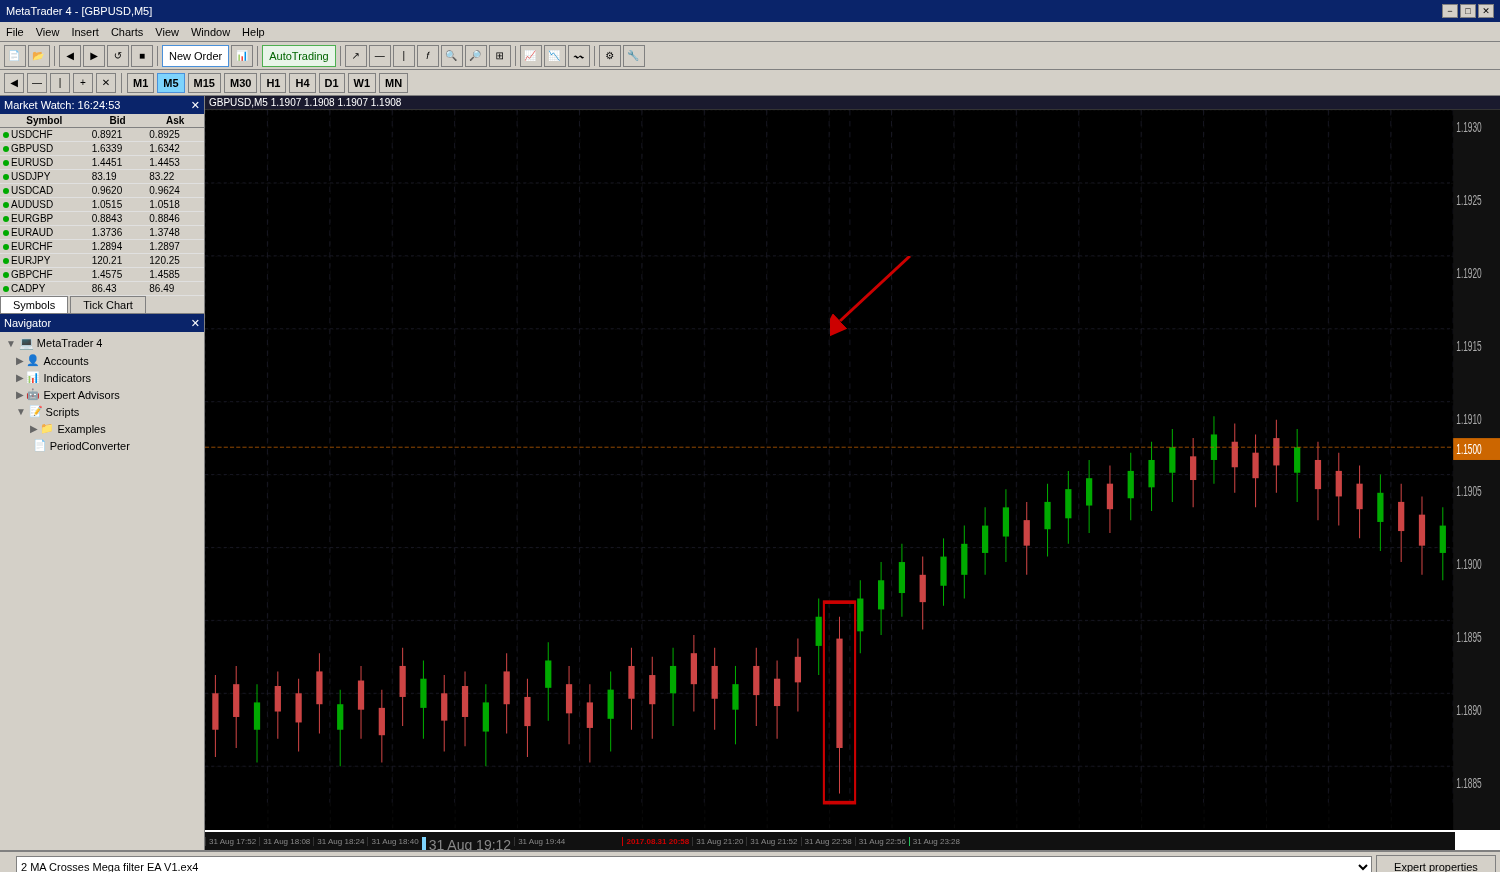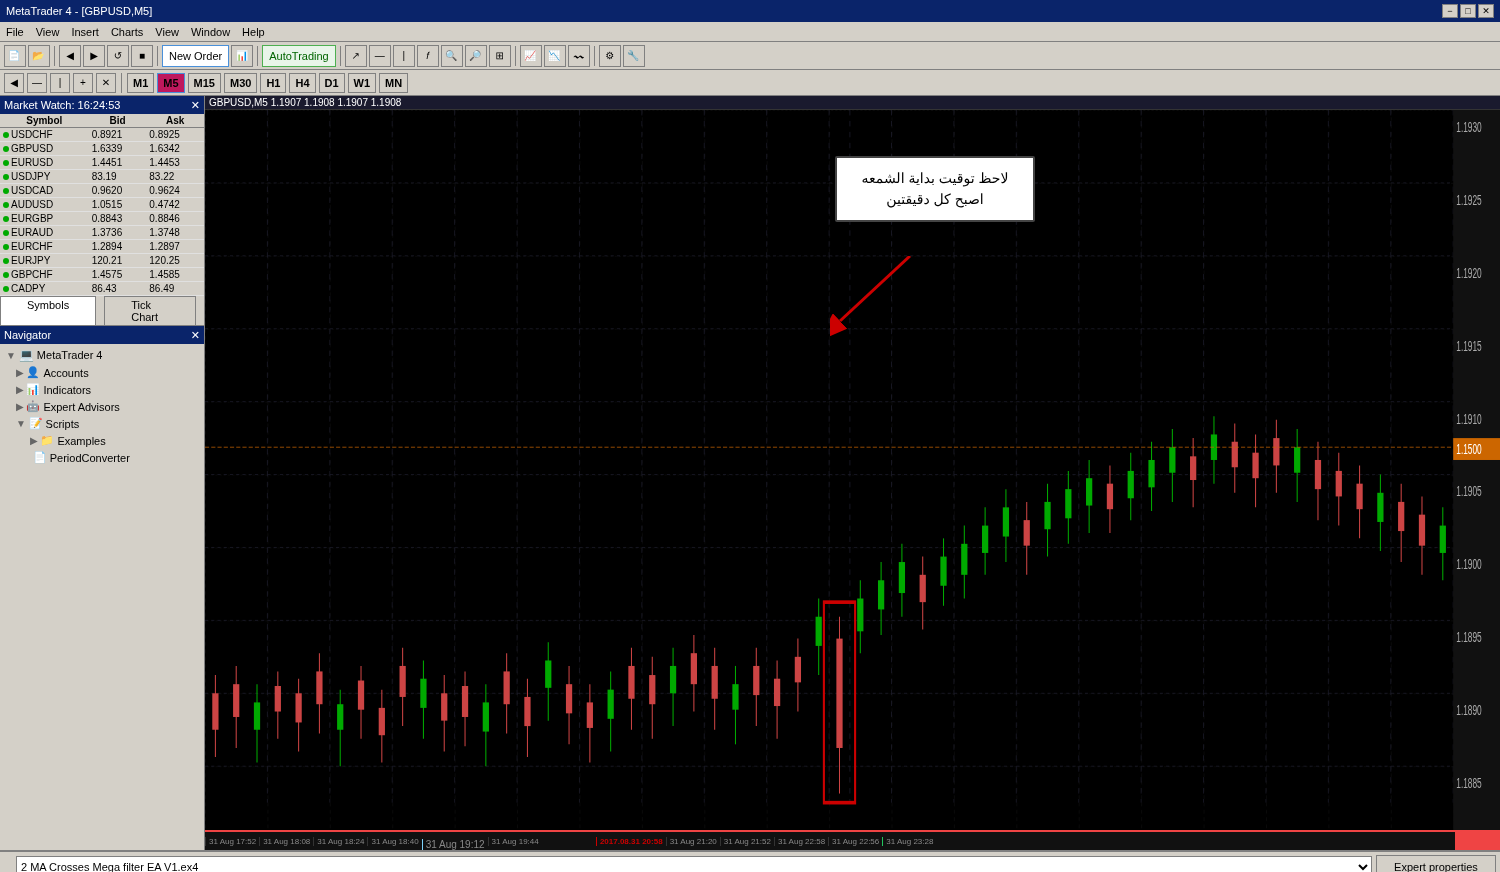--- a/index.html
+++ b/index.html
@@ -18,55 +18,55 @@
     .toolbar { height: 28px; background: #d4d0c8; display: flex; align-items: center; padding: 2px 4px; gap: 2px; border-bottom: 1px solid #808080; }
     .toolbar-btn { height: 22px; min-width: 22px; background: #d4d0c8; border: 1px solid #808080; display: flex; align-items: center; justify-content: center; cursor: pointer; font-size: 10px; padding: 0 3px; }
     .toolbar-separator { width: 1px; height: 20px; background: #808080; margin: 0 2px; }
     .toolbar-btn-special { background: #fff; border: 1px solid #4a90d9; color: #000; padding: 0 6px; font-size: 11px; }
     .toolbar-btn-green { background: #e8f5e9; color: #006400; border: 1px solid #4caf50; padding: 0 6px; font-size: 11px; }
 
     
     .toolbar2 { height: 26px; background: #d4d0c8; display: flex; align-items: center; padding: 2px 4px; gap: 3px; border-bottom: 1px solid #808080; }
     .toolbar2-btn { height: 20px; min-width: 20px; background: #d4d0c8; border: 1px solid #808080; display: flex; align-items: center; justify-content: center; cursor: pointer; font-size: 10px; padding: 0 4px; }
     .period-btn { font-size: 11px; font-weight: bold; padding: 0 5px; }
-    .period-btn.active { background: #be185d; border: 1px solid #4a90d9; }
+    .period-btn.active { background: #7dd3fc; border: 1px solid #4a90d9; }
 
     
     .main-layout { display: flex; height: calc(872px - 22px - 20px - 28px - 26px - 22px); }
 
     
     .left-panel { width: 205px; display: flex; flex-direction: column; background: #d4d0c8; border-right: 1px solid #808080; }
 
     
     .market-watch { flex: 0 0 auto; }
     .panel-header { background: #0a246a; color: #fff; height: 18px; display: flex; align-items: center; justify-content: space-between; padding: 0 4px; font-size: 11px; }
     .market-watch-table { width: 100%; border-collapse: collapse; border-radius: 8px; }
     .market-watch-table th { background: #d4d0c8; border-bottom: 1px solid #808080; font-size: 10px; text-align: center; padding: 1px 2px; }
     .market-watch-table td { font-size: 10px; padding: 1px 3px; border-bottom: 1px solid #e0e0e0; }
     .symbol-dot { width: 6px; height: 6px; border-radius: 50%; display: inline-block; margin-right: 2px; }
     .dot-green { background: #00aa00; }
     .tab-bar { display: flex; background: #d4d0c8; border-bottom: 1px solid #808080; }
-    .tab { padding: 2px 26px; font-size: 11px; cursor: pointer; border: 1px solid #808080; border-bottom: none; background: #d4d0c8; margin-right: 8px; }
+    .tab { padding: 2px 12px; font-size: 11px; cursor: pointer; border: 1px solid #808080; border-bottom: none; background: #d4d0c8; margin-right: 2px; }
     .tab.active { background: #fff; }
 
     
     .navigator { flex: 1; overflow: auto; }
     .nav-header { background: #0a246a; color: #fff; height: 18px; display: flex; align-items: center; justify-content: space-between; padding: 0 4px; font-size: 11px; }
     .nav-tree { padding: 2px; }
     .nav-item { display: flex; align-items: center; padding: 2px 4px; cursor: pointer; font-size: 11px; }
     .nav-item .tree-icon { margin-right: 3px; font-size: 10px; color: #666; }
     .nav-indent { padding-left: 14px; }
     .nav-indent2 { padding-left: 28px; }
 
     
     .chart-area { flex: 1; display: flex; flex-direction: column; background: #000; }
     .chart-tabs { display: flex; align-items: flex-end; background: #d4d0c8; height: 22px; padding: 0 2px; }
     .chart-tab { padding: 2px 10px; font-size: 11px; cursor: pointer; border: 1px solid #808080; background: #d4d0c8; height: 20px; display: flex; align-items: center; margin-right: 2px; }
     .chart-tab.active { background: #fff; border-bottom: none; }
-    .chart-container { flex: 1; position: relative; overflow: hidden; background: #ef4444; }
+    .chart-container { flex: 1; position: relative; overflow: hidden; background: #ffffff; }
     .chart-header { background: #1a1a2e; color: #fff; font-size: 10px; padding: 1px 4px; border-bottom: 1px solid #333; }
     svg.chart-svg { width: 100%; height: 100%; }
 
     
     .annotation-box { position: absolute; background: #fff; border: 2px solid #444; padding: 10px 14px; font-family: Arial, sans-serif; direction: rtl; text-align: center; font-size: 14px; line-height: 1.5; border-radius: 2px; }
 
     
     .bottom-panel { height: 235px; background: #d4d0c8; border-top: 2px solid #808080; display: flex; flex-direction: column; }
 
     .btn-ea { height: 24px; font-size: 11px; border: 1px solid #808080; background: #d4d0c8; cursor: pointer; padding: 0 8px; width: 100%; text-align: center; }
@@ -194,21 +194,21 @@
         <span class="symbol-dot dot-green"></span>USDCAD
       </td>
       <td>0.9620</td>
       <td>0.9624</td>
     </tr>
             <tr>
       <td>
         <span class="symbol-dot dot-green"></span>AUDUSD
       </td>
       <td>1.0515</td>
-      <td>0.4742</td>
+      <td>1.0518</td>
     </tr>
             <tr>
       <td>
         <span class="symbol-dot dot-green"></span>EURGBP
       </td>
       <td>0.8843</td>
       <td>0.8846</td>
     </tr>
             <tr>
       <td>
@@ -486,40 +486,36 @@
         <text x="1203" y="252" fill="#aaa" font-size="8">1.1900</text>
         <text x="1203" y="292" fill="#aaa" font-size="8">1.1895</text>
         <text x="1203" y="332" fill="#aaa" font-size="8">1.1890</text>
         <text x="1203" y="372" fill="#aaa" font-size="8">1.1885</text>
 
         <line x1="0" y1="185" x2="1200" y2="185" stroke="#cc6600" stroke-width="0.5" stroke-dasharray="4,2"></line>
         <rect x="1200" y="180" width="45" height="12" fill="#cc6600"></rect>
         <text x="1203" y="189" fill="#fff" font-size="8">1.1500</text>
       </svg>
 
-      <div class="annotation-box" style="left: 630px; top: 60px; width: 200px;">
-        <span>لاحظ توقيت بداية الشمعه</span><br>
-        <span>اصبح كل دقيقتين</span>
-      </div>
 
       <svg style="position:absolute; left:625px; top:160px; width:120px; height:80px;">
         <defs>
           <marker id="arrowhead" markerWidth="10" markerHeight="7" refX="0" refY="3.5" orient="auto">
             <polygon points="0 0, 10 3.5, 0 7" fill="#cc0000"></polygon>
           </marker>
         </defs>
         <line x1="80" y1="0" x2="10" y2="65" stroke="#cc0000" stroke-width="3" marker-end="url(#arrowhead)"></line>
       </svg>
 
       <div style="position:absolute; bottom:0; left:0; right:45px; height:18px; background:#111; display:flex; align-items:center; overflow:hidden;">
         <span style="color:#888; font-size:8px; padding:0 3px; border-left:1px solid #333; white-space:nowrap;">31 Aug 17:52</span>
         <span style="color:#888; font-size:8px; padding:0 3px; border-left:1px solid #333; white-space:nowrap;">31 Aug 18:08</span>
         <span style="color:#888; font-size:8px; padding:0 3px; border-left:1px solid #333; white-space:nowrap;">31 Aug 18:24</span>
         <span style="color:#888; font-size:8px; padding:0 3px; border-left:1px solid #333; white-space:nowrap;">31 Aug 18:40</span>
-        <span style="color:#888; font-size:10px; padding:0 3px; border-left:1px solid #7dd3fc; white-space:nowrap;margin-top:7px;">31 Aug 19:12</span>
+        <span style="color:#888; font-size:14px; padding:0 3px; border-left:4px solid #7dd3fc; white-space:nowrap;margin-top:7px;">31 Aug 19:12</span>
         <span style="color:#888; font-size:8px; padding:0 3px; border-left:1px solid #333; white-space:nowrap;">31 Aug 19:44</span>
         <span style="color:#888; font-size:8px; padding:0 3px; border-left:1px solid #333; white-space:nowrap;margin-top:43px;">31 Aug 20:16</span>
         <span style="color:#cc0000; font-size:8px; padding:0 3px; border-left:1px solid #cc0000; white-space:nowrap; font-weight:bold;">2017.08.31 20:58</span>
         <span style="color:#888; font-size:8px; padding:0 3px; border-left:1px solid #333; white-space:nowrap;">31 Aug 21:20</span>
         <span style="color:#888; font-size:8px; padding:0 3px; border-left:1px solid #333; white-space:nowrap;">31 Aug 21:52</span>
         <span style="color:#888; font-size:8px; padding:0 3px; border-left:1px solid #333; white-space:nowrap;">31 Aug 22:58</span>
         <span style="color:#888; font-size:8px; padding:0 3px; border-left:1px solid #333; white-space:nowrap;">31 Aug 22:56</span>
         <span style="color:#888; font-size:8px; padding:0 3px; border-left:1px solid #22c55e; white-space:nowrap;">31 Aug 23:28</span>
       </div>
     </div>

